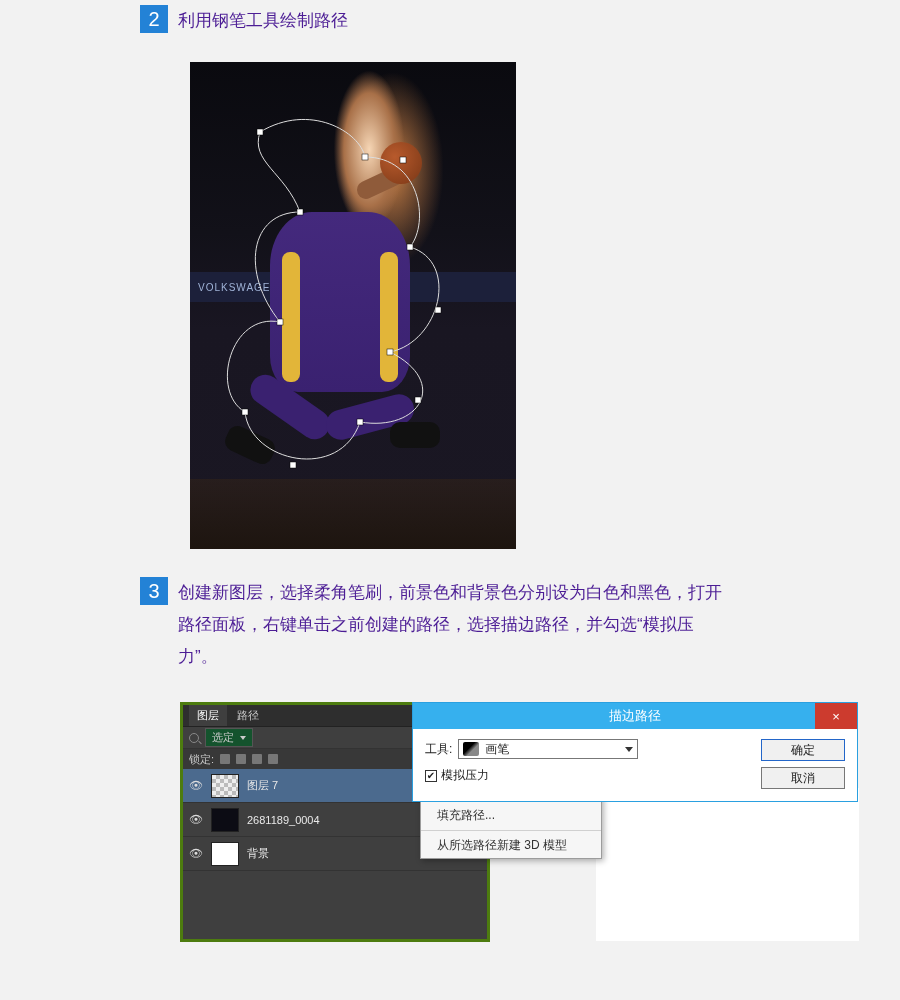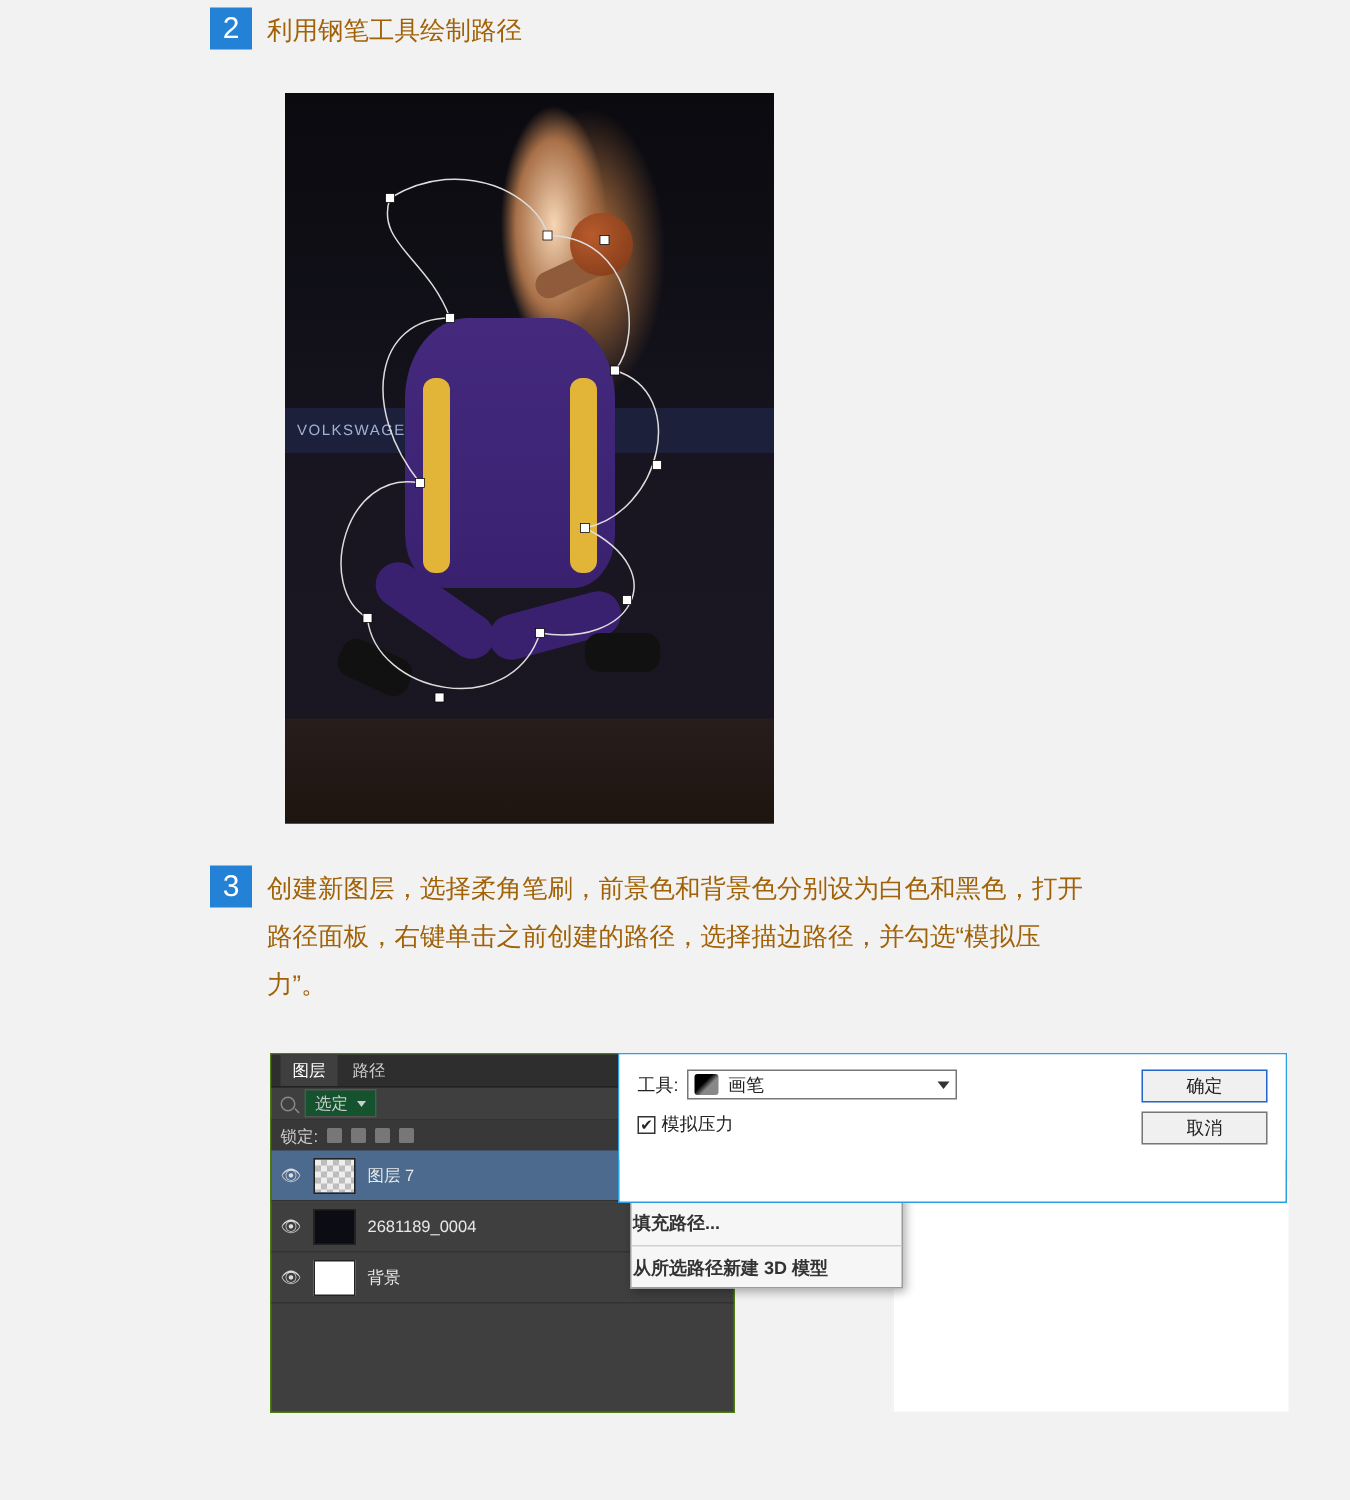--- a/index.html
+++ b/index.html
@@ -24,21 +24,21 @@
     font-weight: 400;
     display: flex;
     align-items: center;
     justify-content: center;
     margin-right: 10px;
     flex-shrink: 0;
   }
   .step-text {
     font-size: 17px;
     line-height: 32px;
-    color: #a16207;
+    color: #4c1d95;
     max-width: 550px;
   }
   .step2 { position: absolute; left: 140px; top: 5px; }
   .step3 { position: absolute; left: 140px; top: 577px; }
 
   .photo-wrap {
     position: absolute;
     left: 190px; top: 62px;
     width: 326px; height: 487px;
     background: #000;
@@ -88,21 +88,21 @@
     position: absolute;
     left: 180px; top: 702px;
     width: 680px; height: 240px;
   }
   
   .ps-panel {
     position:absolute; left:0; top:0;
     width:310px; height:240px;
     background:#3f3f3f;
     font-size:11px; color:#ccc;
-    border:1px solid #4d7c0f;
+    border:3px solid #4d7c0f;
   }
   .ps-tabs { height:22px; background:#2e2e2e; display:flex; align-items:center;
     padding:0 6px; gap:10px; border-bottom:1px solid #222;}
   .ps-tabs .tab { cursor:default; }
   .ps-tabs .tab.active { color:#fff; background:#3f3f3f; padding:3px 8px; }
   .ps-row { display:flex; align-items:center; height:22px; padding:0 6px; gap:6px;
     border-bottom:1px solid #333;}
   .ps-row .glass { width:10px;height:10px;border:1px solid #888;border-radius:50%; position:relative;}
   .ps-row .glass:after{content:"";position:absolute;width:4px;height:1px;background:#888;left:8px;top:8px;transform:rotate(45deg);}
   .ps-select { background:#14532d; border:1px solid #555; padding:1px 6px; color:#ccc; display:inline-flex; align-items:center; gap:6px;}
@@ -131,21 +131,21 @@
 
   
   .ctx {
     position:absolute; left:240px; top:20px;
     width:182px;
     background:#f6f6f6; border:1px solid #9c9c9c;
     font-size:12px; color:#333;
     box-shadow:2px 2px 6px rgba(0,0,0,.3);
     z-index:5;
   }
-  .ctx .mi { padding:4px 1px;font-weight:bold; }
+  .ctx .mi { padding:4px 16px; }
   .ctx .mi.dis { color:#aaa; }
   .ctx .mi.sel { background:#cfe3ff; }
   .ctx hr { border:none; border-top:1px solid #d0d0d0; margin:2px 0;}
 
   
   .dlg {
     position:absolute; left:232px; top:0;
     width:446px; height:100px;
     border:1px solid #2aa0e0;
     background:#fff; z-index:10;
@@ -274,20 +274,24 @@
     <div class="mi dis">复制路径...</div>
     <div class="mi">删除路径</div>
     <hr>
     <div class="mi">建立选区...</div>
     <div class="mi">填充路径...</div>
     <hr>
     <div class="mi">从所选路径新建 3D 模型</div>
   </div>
 
   <div class="dlg">
+    <div class="dlg-title">
+      <span>描边路径</span>
+      <div class="dlg-close">×</div>
+    </div>
     <div class="dlg-body">
       <div class="dlg-col1">
         <div class="dlg-line">
           <span>工具:</span>
           <div class="dlg-select">
             <span class="brush-ic"></span>
             <span>画笔</span>
           </div>
         </div>
         <div class="dlg-chk">

